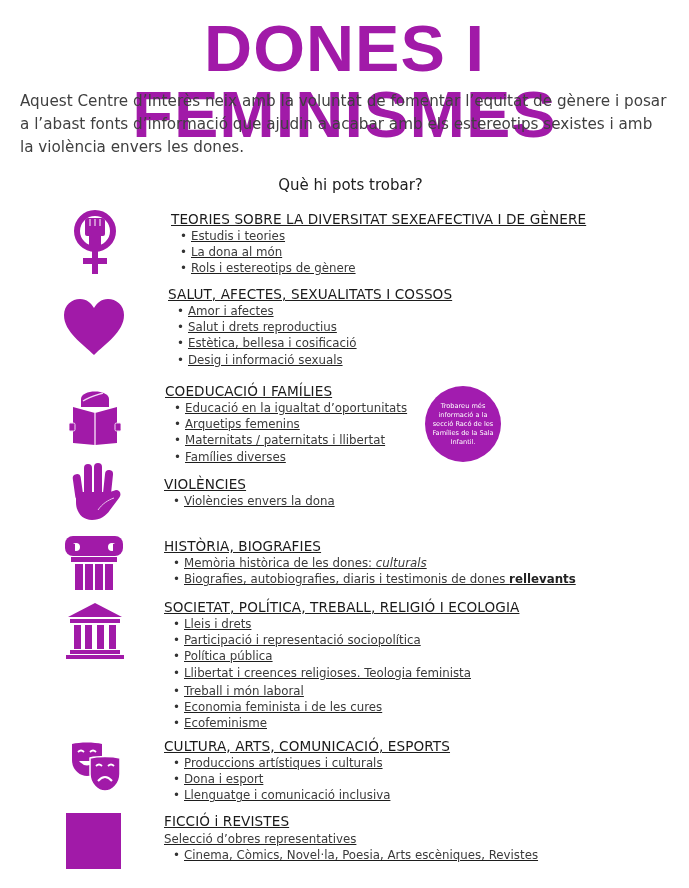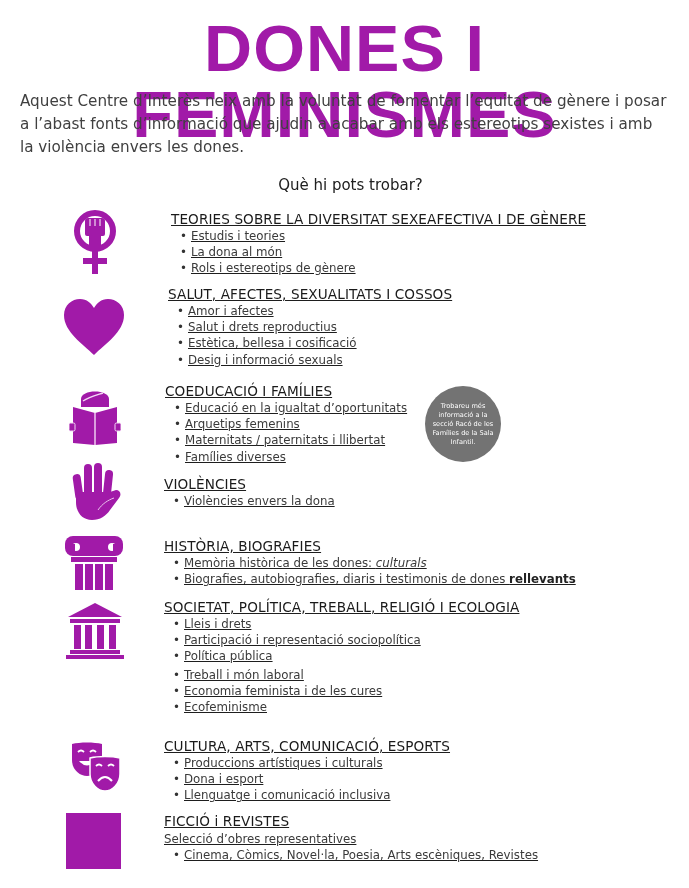--- a/index.html
+++ b/index.html
@@ -16,21 +16,21 @@
   .icon svg { display: block; }
   .section { position: absolute; left: 166px; text-decoration: underline; }
   .sec-title { font-size: 13.6px; color: #1a1a1a; line-height: 18px; white-space: nowrap; letter-spacing: 0.1px; }
   .sec-sub { font-size: 11.8px; color: #3a3a3a; line-height: 16px; margin-top: 1px; }
   ul { list-style: none; margin: 0; padding: 0 0 0 9px; }
   li { font-size: 11.8px; color: #3a3a3a; line-height: 16.2px; white-space: nowrap; position: relative; padding-left: 11px; }
   li::before { content: "•"; position: absolute; left: 0; top: 0; color: #333; }
   li b { font-weight: bold; color: #222; }
   li i { font-style: italic; }
   .note { position: absolute; left: 425px; top: 386px; width: 76px; height: 76px; border-radius: 50%;
-          background: #737373; color: #ffffff; font-size: 6.6px; line-height: 9px; text-align: center;
+          background: #a21caf; color: #ffffff; font-size: 6.6px; line-height: 9px; text-align: center;
           display: flex; align-items: center; justify-content: center; padding: 0 6px; box-sizing: border-box; }
 </style>
 </head>
 <body>
 
 <div class="title">DONES I FEMINISMES</div>
 <div class="intro">Aquest Centre d’Interès neix amb la voluntat de fomentar l’equitat de gènere i posar a l’abast fonts d’informació que ajudin a acabar amb els estereotips sexistes i amb la violència envers les dones.</div>
 <div class="question">Què hi pots trobar?</div>
 
 <div class="icon" style="left:72px;top:210px;">
@@ -162,20 +162,21 @@
     <li><span>Biografies, autobiografies, diaris i testimonis de dones </span><b>rellevants</b></li>
   </ul>
 </div>
 
 <div class="section" style="left:164px;top:598px;">
   <div class="sec-title">SOCIETAT, POLÍTICA, TREBALL, RELIGIÓ I ECOLOGIA</div>
   <ul>
     <li>Lleis i drets</li>
     <li>Participació i representació sociopolítica</li>
     <li>Política pública</li>
+    <li>Llibertat i creences religioses. Teologia feminista</li>
     <li style="margin-top:2px">Treball i món laboral</li>
     <li>Economia feminista i de les cures</li>
     <li>Ecofeminisme</li>
   </ul>
 </div>
 
 <div class="section" style="left:164px;top:737px;">
   <div class="sec-title">CULTURA, ARTS, COMUNICACIÓ, ESPORTS</div>
   <ul>
     <li>Produccions artístiques i culturals</li>

